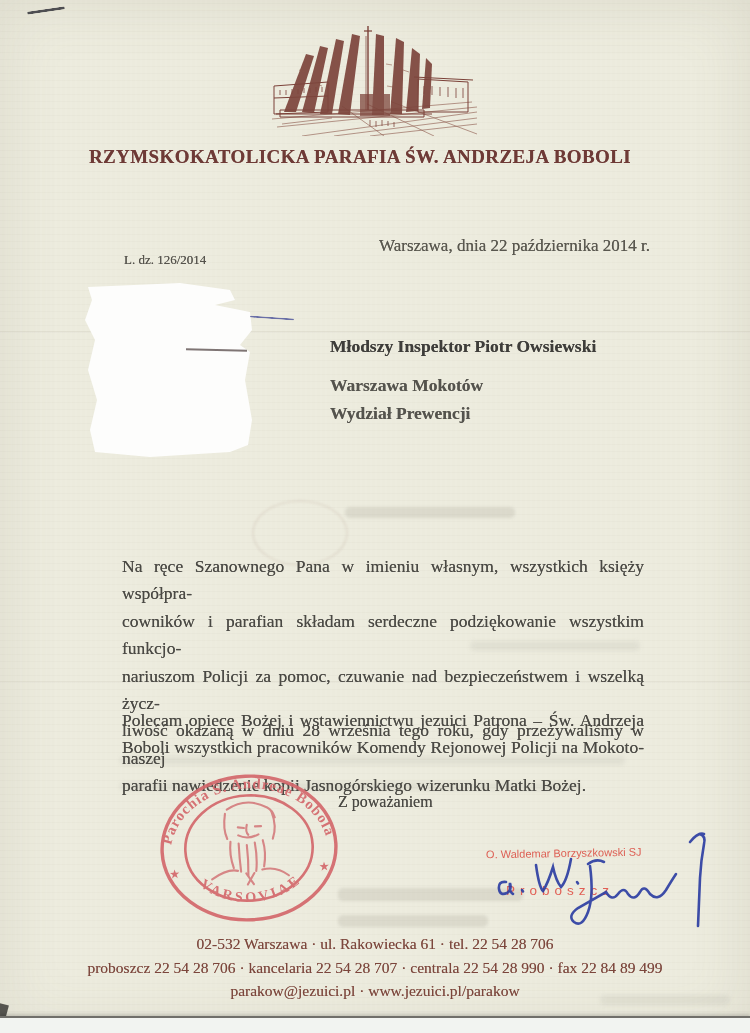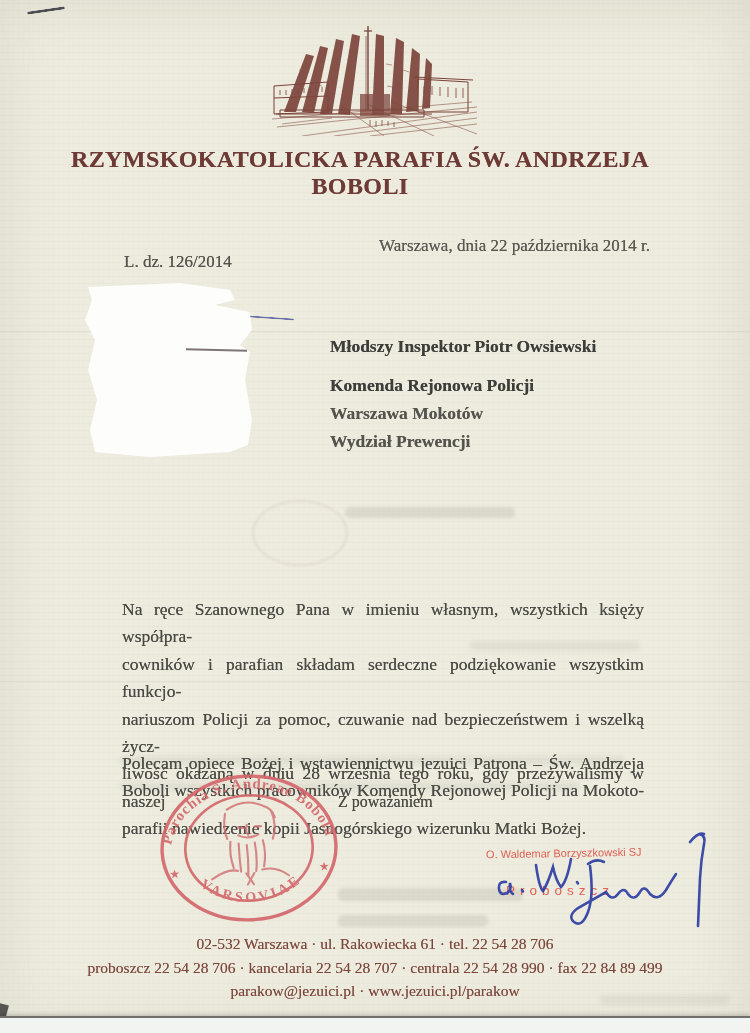--- a/index.html
+++ b/index.html
@@ -8,29 +8,29 @@
     background:#ecebdd;
     background-image:repeating-linear-gradient(90deg, rgba(255,255,255,.05) 0 2px, rgba(0,0,0,0) 2px 5px),
                      repeating-linear-gradient(0deg, rgba(120,110,90,.03) 0 1px, rgba(0,0,0,0) 1px 7px);
     box-shadow:inset 0 0 60px rgba(120,110,90,.14);
     font-family:"Liberation Serif","DejaVu Serif",serif;
     color:#454441;
   }
   .abs{position:absolute;}
   .scan{text-shadow:0 0 .6px rgba(70,68,64,.8);}
   #scratch-mark{left:27px;top:9px;width:38px;height:0;border-top:3px solid #4e4e52;transform:rotate(-8deg);border-radius:2px;}
-  #header-title{left:60px;top:146px;width:600px;text-align:center;font-weight:bold;font-size:24px;letter-spacing:.4px;color:#6e3a36;text-shadow:0 0 .5px rgba(110,58,54,.75);}
+  #header-title{left:60px;top:146px;width:600px;text-align:center;font-weight:bold;font-size:19px;letter-spacing:.4px;color:#6e3a36;text-shadow:0 0 .5px rgba(110,58,54,.75);}
   #date-line{left:300px;top:236px;width:350px;text-align:right;font-size:17px;color:#5a584f;}
-  #reference{left:124px;top:252px;font-size:17px;color:#55534c;}
+  #reference{left:124px;top:252px;font-size:13px;color:#55534c;}
   .fold{left:0;width:750px;height:2px;background:linear-gradient(180deg, rgba(130,120,98,.28), rgba(255,255,255,.35));}
   #recipient{left:330px;top:332px;font-size:17.5px;line-height:28px;}
   #recipient .b{font-weight:bold;color:#3e3d3a;}
   #recipient .r{font-weight:bold;color:rgba(80,78,72,.78);}
   #recipient .gap{height:11px;}
-  .para{left:122px;width:522px;font-size:17.5px;line-height:27.4px;color:#4a4944;margin-top:43px;}
+  .para{left:122px;width:522px;font-size:17.5px;line-height:27.4px;color:#4a4944;}
   .para .just{text-align:justify;text-align-last:justify;}
   #closing{left:338px;top:793px;font-size:16px;color:#4a4944;}
   #footer{left:0;top:932px;width:750px;text-align:center;font-size:15.5px;line-height:23.5px;color:#7c463c;text-shadow:0 0 .4px rgba(124,70,60,.6);}
   #name-stamp{left:486px;top:847px;font-family:"Liberation Sans","DejaVu Sans",sans-serif;font-size:11px;color:rgba(218,70,60,.85);transform:rotate(-1deg);white-space:nowrap;}
   #title-stamp{left:506px;top:883px;font-family:"Liberation Sans","DejaVu Sans",sans-serif;font-size:13.5px;letter-spacing:5px;color:rgba(224,80,70,.9);text-align:center;}
   .bleed{background:rgba(128,126,114,.16);filter:blur(1.6px);border-radius:5px;}
   .bleed2{background:rgba(128,126,114,.10);filter:blur(2px);border-radius:5px;}
   #bleed-circle{left:252px;top:500px;width:92px;height:62px;border:2px solid rgba(170,140,130,.14);border-radius:50%;filter:blur(1px);}
   #pen-stroke-blue{left:250px;top:317px;width:44px;height:0;border-top:2px solid rgba(62,70,148,.75);transform:rotate(4deg);border-radius:2px;}
   #pen-stroke-dark{left:186px;top:349px;width:61px;height:0;border-top:2px solid rgba(72,58,58,.7);transform:rotate(1.5deg);}
@@ -126,21 +126,20 @@
   <svg class="abs" style="left:80px;top:278px;" width="190" height="185" viewBox="0 0 190 185">
     <path fill="#fdfdfc" d="M8,9 L100,5 L150,12 L155,22 L135,27 L170,34 L172,52 L160,67 L170,74
       L165,102 L172,142 L168,167 L150,174 L70,179 L15,174 L10,152 L17,122 L8,92 L15,62 L5,42 L12,22 Z"></path>
   </svg>
   <div class="abs" id="pen-stroke-blue"></div>
   <div class="abs" id="pen-stroke-dark"></div>
 
   <div class="abs scan" id="recipient">
     <div class="b">Młodszy Inspektor Piotr Owsiewski</div>
     <div class="gap"></div>
-    <div class="b">Komenda Rejonowa Policji</div>
     <div class="r">Warszawa Mokotów</div>
     <div class="r">Wydział Prewencji</div>
   </div>
 
   <div class="abs" id="bleed-circle"></div>
   <div class="abs bleed" style="left:345px;top:507px;width:170px;height:11px;"></div>
   <div class="abs bleed2" style="left:470px;top:641px;width:170px;height:10px;"></div>
   <div class="abs bleed2" style="left:120px;top:756px;width:505px;height:9px;"></div>
   <div class="abs bleed2" style="left:120px;top:782px;width:460px;height:9px;"></div>
   <div class="abs bleed" style="left:338px;top:888px;width:185px;height:13px;"></div>

